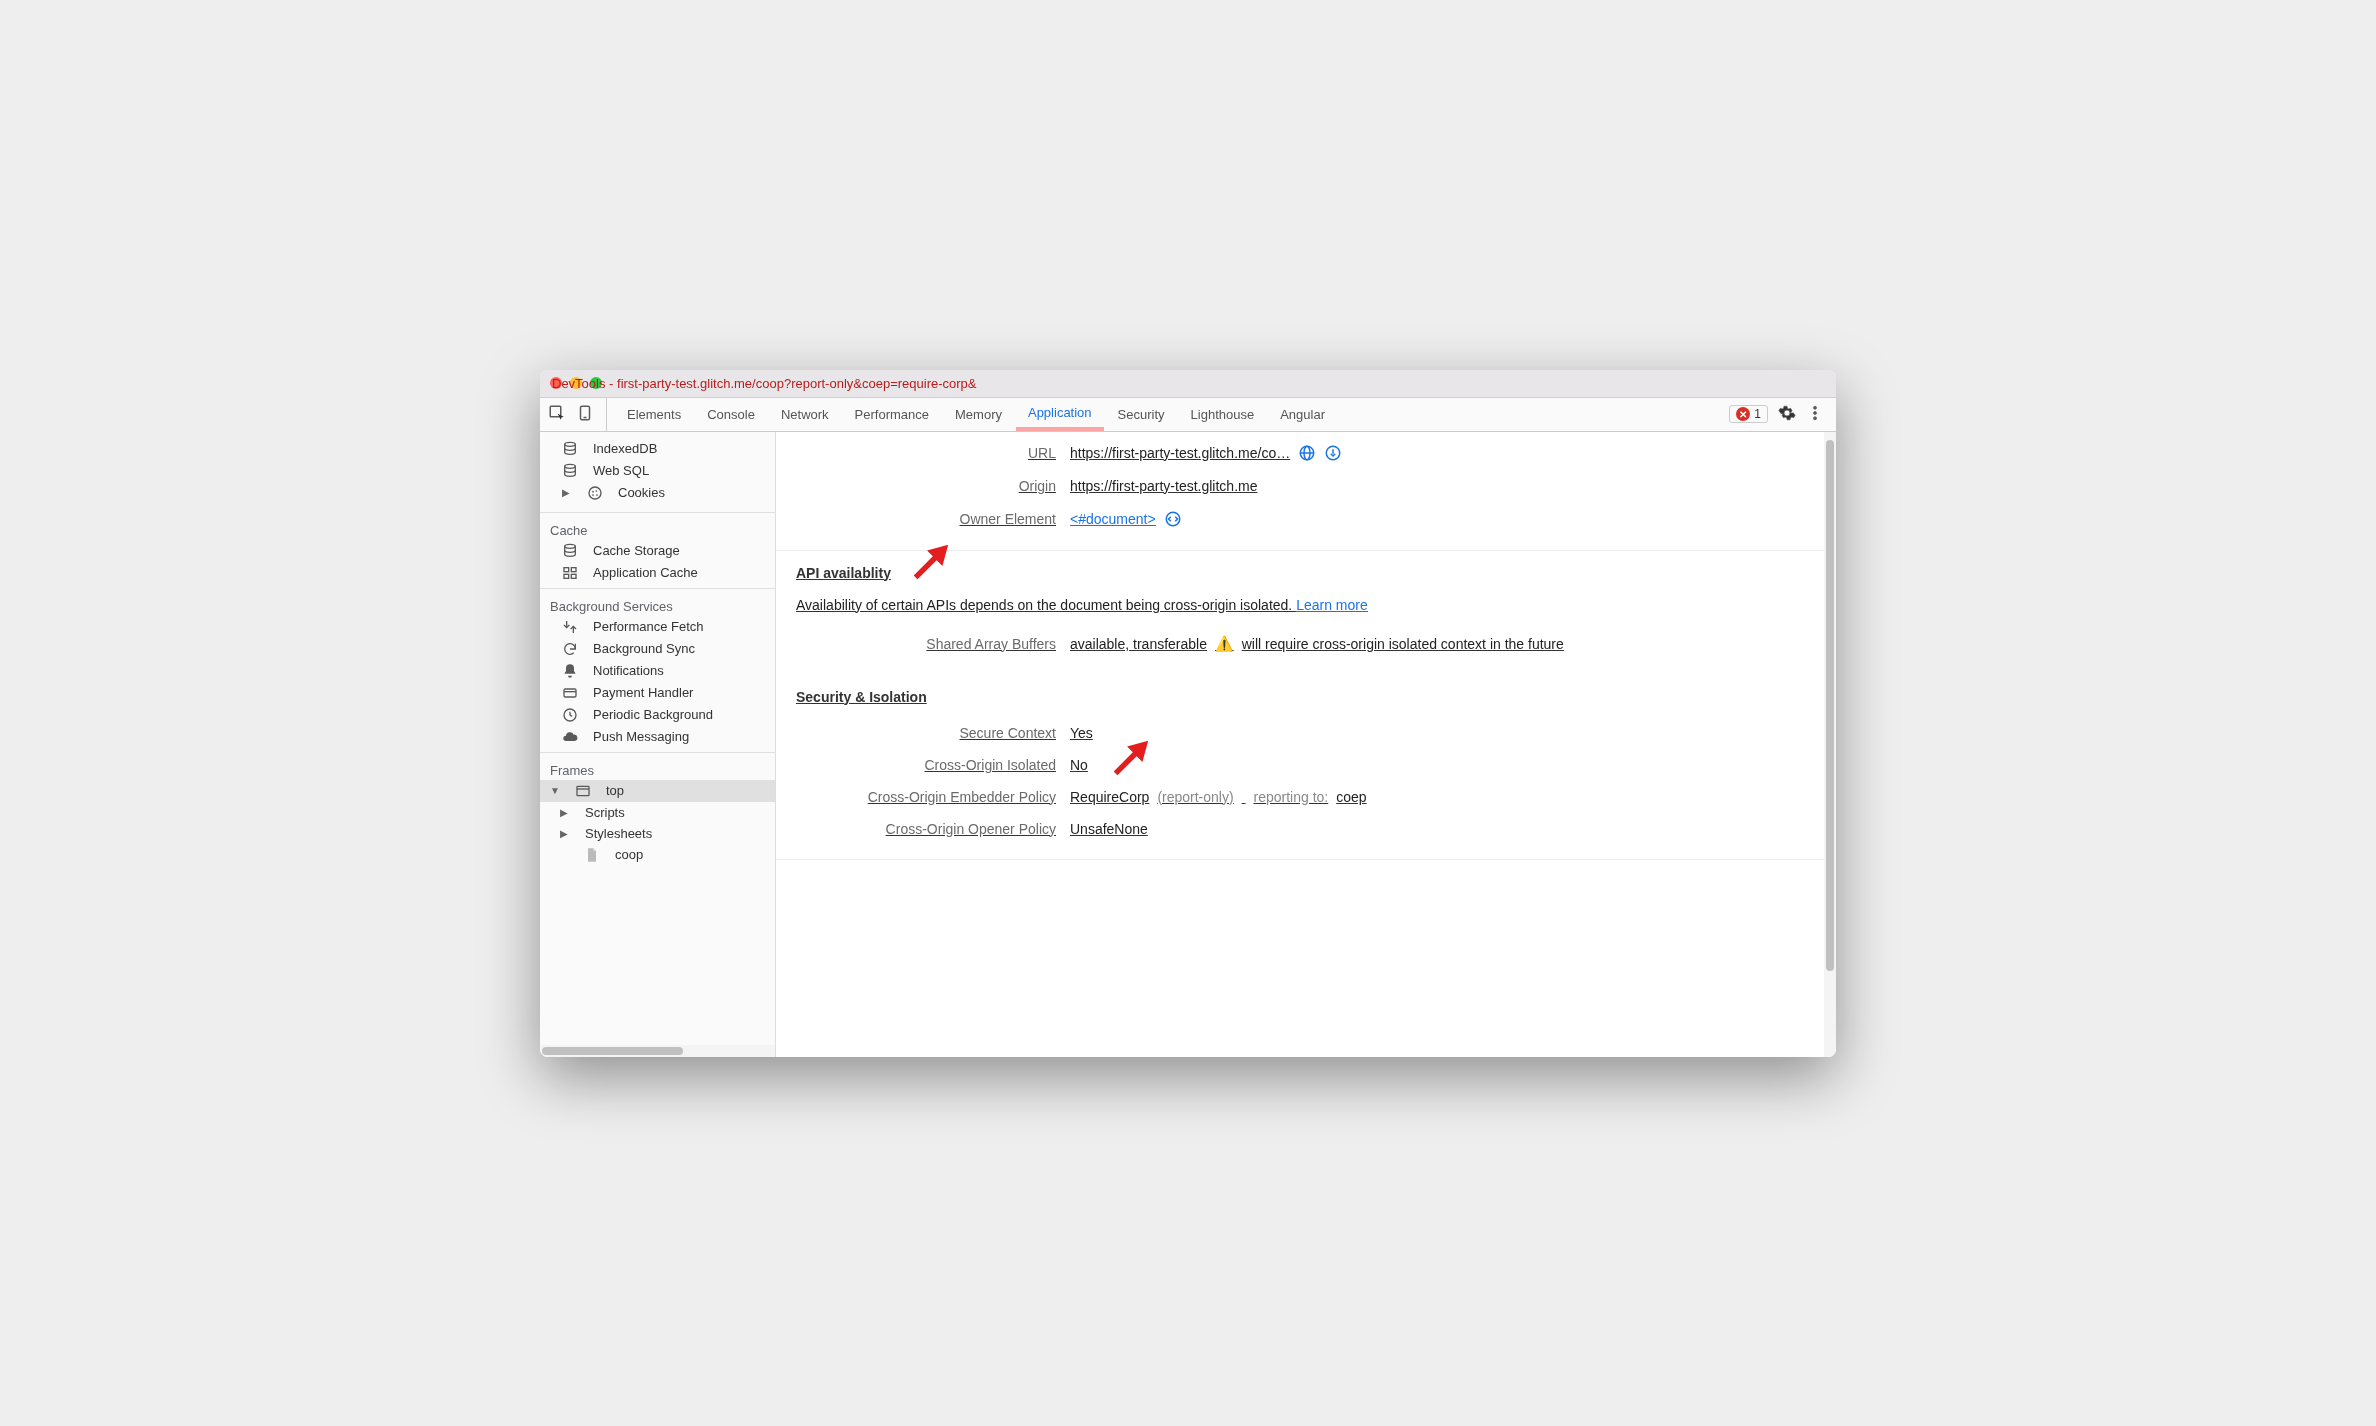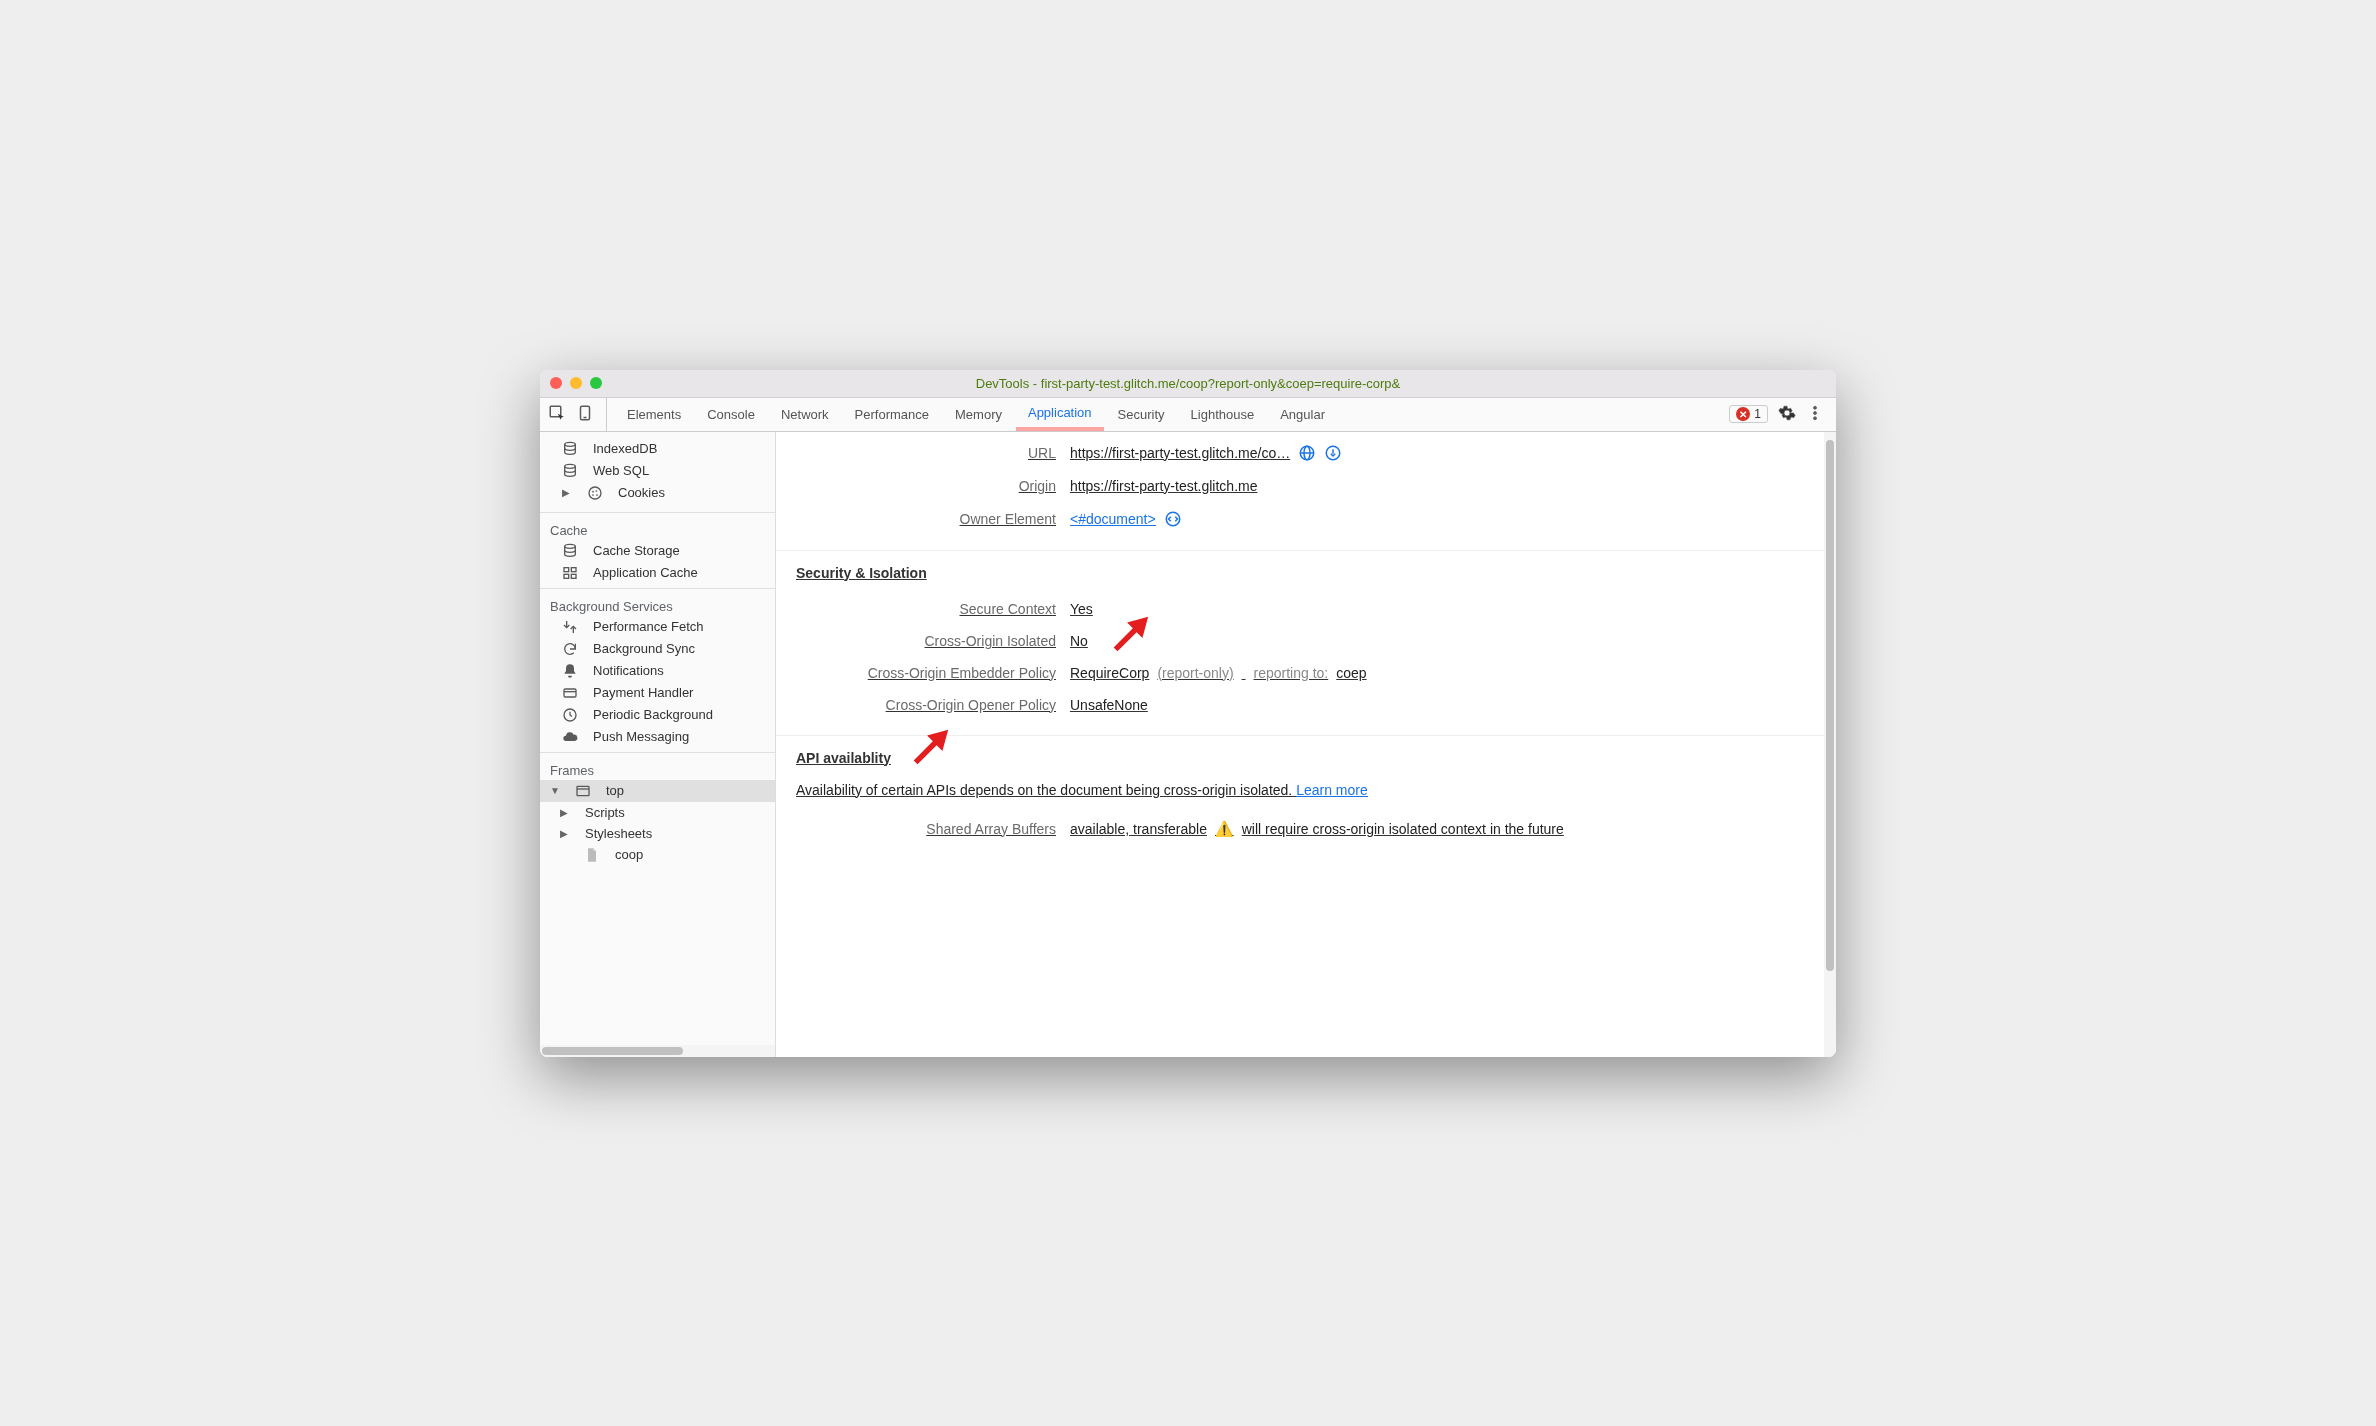--- a/index.html
+++ b/index.html
@@ -28,23 +28,23 @@
     align-items: center;
     position: relative;
     padding: 0 10px;
   }
   .traffic { display: flex; gap: 8px; }
   .dot { width: 12px; height: 12px; border-radius: 50%; }
   .dot.red { background: #ff5f57; }
   .dot.yellow { background: #febc2e; }
   .dot.green { background: #28c840; }
   .title-text {
-    position: absolute; left: 0; right: 0;
-    text-align: center;
-    font-size: 13px; color: #4d7c0f;
+    position: absolute; left: 12px; right: 0;
+    text-align: left;
+    font-size: 13px; color: #b91c1c;
     pointer-events: none;
   }
   .tab-bar {
     height: 34px;
     border-bottom: 1px solid #ccc;
     display: flex;
     align-items: center;
     padding: 0 8px;
     gap: 2px;
     background: #fafafa;
@@ -383,20 +383,40 @@
                 <svg viewBox="0 0 24 24" fill="none" stroke="currentColor" stroke-width="2">
                   <circle cx="12" cy="12" r="9"></circle>
                   <path d="M9 9l-3 3 3 3"></path>
                   <path d="M15 9l3 3-3 3"></path>
                 </svg>
               </span>
           </div>
         </div>
       </div>
 
+      <div class="sect" style="position:relative; border-bottom:none;">
+        <div class="arrow" style="left:130px; top:-10px;">
+          <svg viewBox="0 0 24 24" fill="currentColor">
+              <path d="M4 18 L14 8 L11 5 L22 2 L19 13 L16 10 L6 20 Z"></path>
+            </svg>
+        </div>
+        <div class="sect-title">API availablity</div>
+        <div class="note">
+          <span>Availability of certain APIs depends on the document being cross-origin isolated. </span><span class="link">Learn more</span>
+        </div>
+        <div class="row">
+          <div class="lab">Shared Array Buffers</div>
+          <div class="val">
+            <span>available, transferable</span>
+            <span style="font-size:15px;">⚠️</span>
+            <span>will require cross-origin isolated context in the future</span>
+          </div>
+        </div>
+      </div>
+
       <div class="sect">
         <div class="sect-title">Security &amp; Isolation</div>
         <div class="row">
           <div class="lab">Secure Context</div>
           <div class="val">
               <span>Yes</span>
             </div>
         </div>
         <div class="row" style="position:relative;">
           <div class="lab">Cross-Origin Isolated</div>
@@ -420,38 +440,18 @@
           </div>
         </div>
         <div class="row">
           <div class="lab">Cross-Origin Opener Policy</div>
           <div class="val">
               <span>UnsafeNone</span>
             </div>
         </div>
       </div>
 
-      <div class="sect" style="position:relative; border-bottom:none;">
-        <div class="arrow" style="left:130px; top:-10px;">
-          <svg viewBox="0 0 24 24" fill="currentColor">
-              <path d="M4 18 L14 8 L11 5 L22 2 L19 13 L16 10 L6 20 Z"></path>
-            </svg>
-        </div>
-        <div class="sect-title">API availablity</div>
-        <div class="note">
-          <span>Availability of certain APIs depends on the document being cross-origin isolated. </span><span class="link">Learn more</span>
-        </div>
-        <div class="row">
-          <div class="lab">Shared Array Buffers</div>
-          <div class="val">
-            <span>available, transferable</span>
-            <span style="font-size:15px;">⚠️</span>
-            <span>will require cross-origin isolated context in the future</span>
-          </div>
-        </div>
-      </div>
-
       <div class="main-scrollbar">
           <div class="thumb"></div>
         </div>
     </div>
   </div>
 </div>
 
 </body></html>

